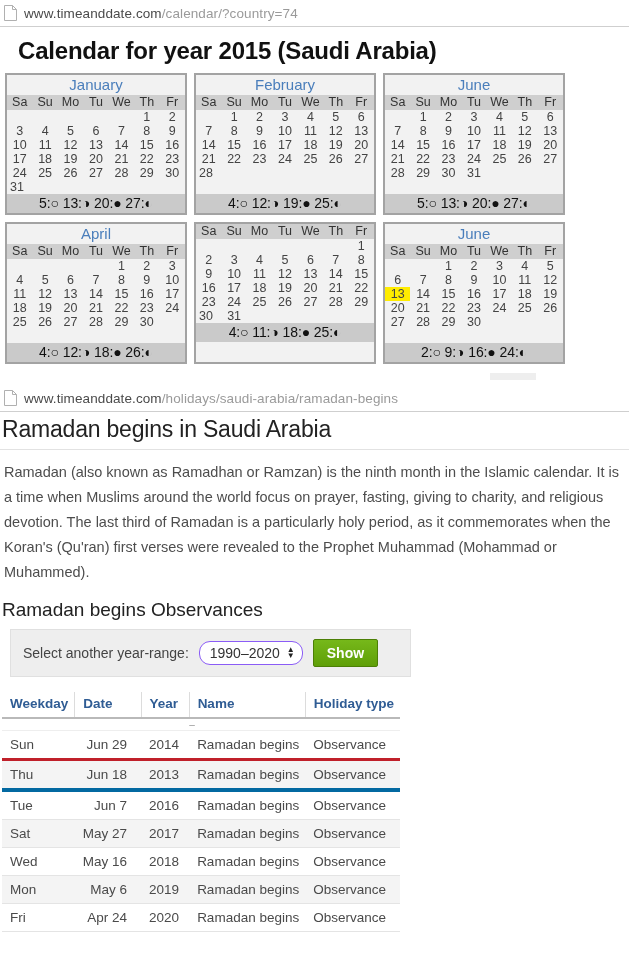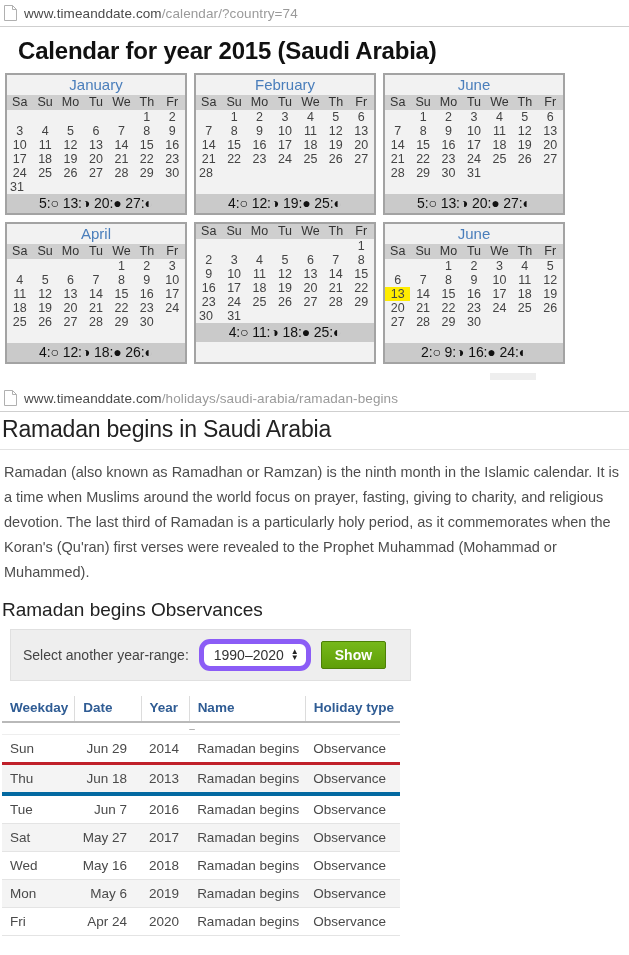--- a/index.html
+++ b/index.html
@@ -152,21 +152,21 @@
     padding: 9px 12px;
     display: flex;
     align-items: center;
     gap: 10px;
   }
   .selbar .lbl {
     font-size: 14px;
     color: #444;
   }
   .fake-select {
-    border: 5px solid #8b5cf6;
+    border: 1px solid #8b5cf6;
     border-radius: 11px;
     background: #fff;
     padding: 3px 7px 3px 10px;
     font-size: 14px;
     color: #333;
     display: flex;
     align-items: center;
     gap: 7px;
     min-width: 96px;
     justify-content: space-between;

